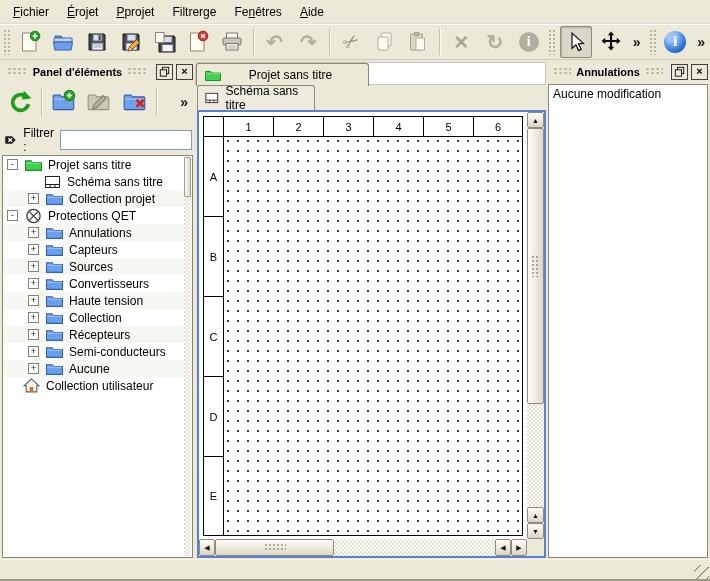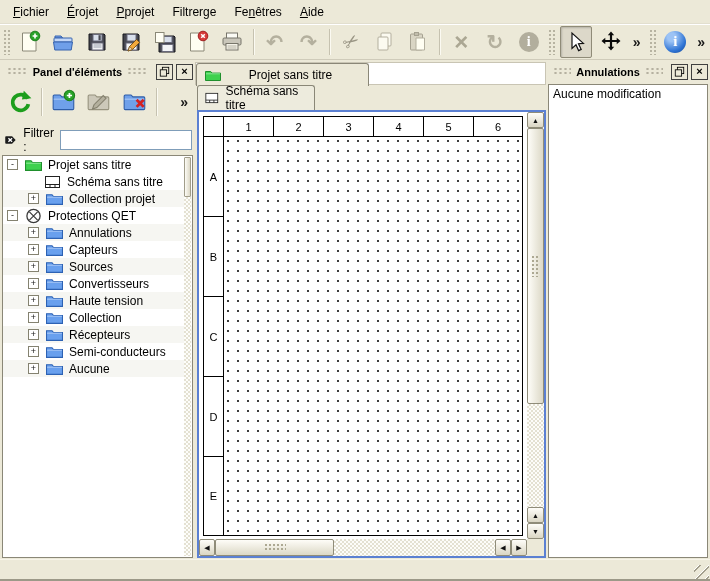--- a/index.html
+++ b/index.html
@@ -408,20 +408,28 @@
       <span>Semi-conducteurs</span>
     </div>
     <div class="trow lvl1 alt">
       <span class="exp">+</span>
       <svg class="ticon" width="17" height="13" viewBox="0 0 16 12">
           <path d="M.5 2.5h5.2l1.4 1.6h8.4v7.4H.5z" fill="#69a0ee" stroke="#2d62b4"></path>
           <path d="M1 4.8h14" stroke="#a5c5f5"></path>
         </svg>
       <span>Aucune</span>
     </div>
+    <div class="trow lvl0">
+      <span class="noexp"></span>
+      <svg class="ticon" width="17" height="15" viewBox="0 0 16 14">
+          <path d="M8 .8L1 7.3h2V13h10V7.3h2z" fill="#f6f4ee" stroke="#5a5a5a"></path>
+          <rect x="6.3" y="8.4" width="3.4" height="4.6" fill="#c87a1e"></rect>
+        </svg>
+      <span>Collection utilisateur</span>
+    </div>
     <div class="tscroll">
       <div class="tthumb"></div>
       <div class="ttrack checker"></div>
     </div>
   </div>
 
   <div class="tabbar1">
     <div class="tab1">
       <svg width="16" height="12" viewBox="0 0 16 12">
           <path d="M.5 2.5h5.2l1.4 1.6h8.4v7.4H.5z" fill="#3ed14e" stroke="#1f8f2c"></path>

